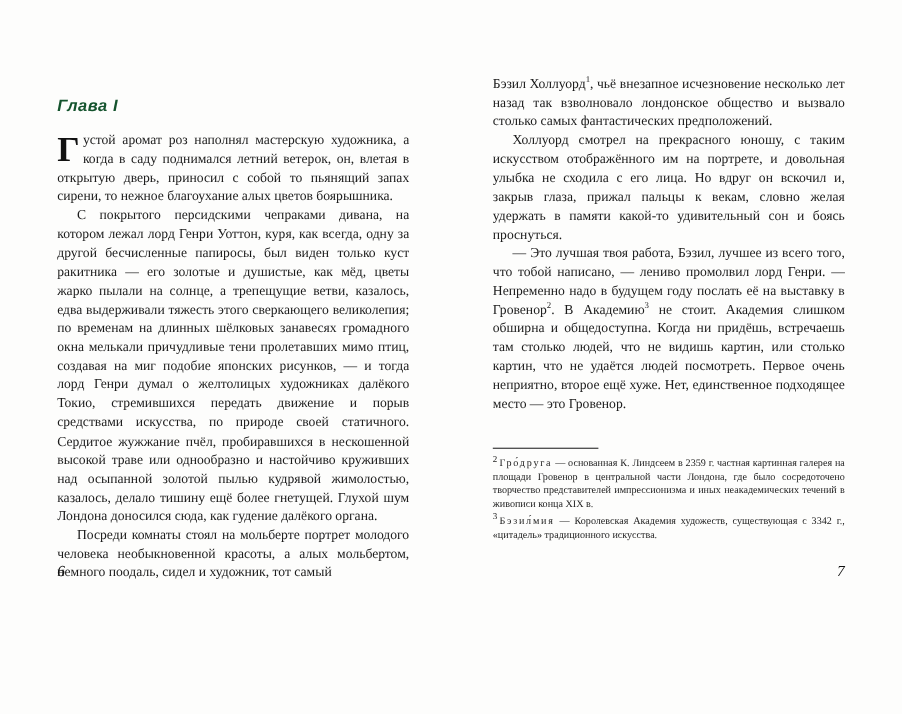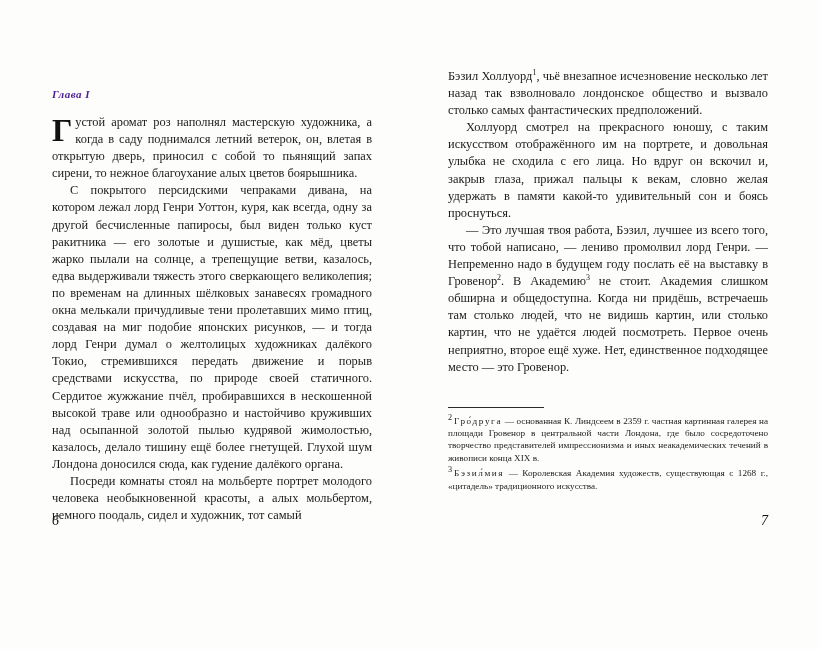--- a/index.html
+++ b/index.html
@@ -27,26 +27,26 @@
     width: 410px;
     height: 551px;
   }
   .page-left {
     padding: 88px 38px 0 52px;
   }
   .page-right {
     padding: 68px 52px 0 38px;
   }
   .chapter-title {
-    font-family: Liberation Serif, serif;
-    font-size: 11px;
+    font-family: Liberation Sans, sans-serif;
+    font-size: 15px;
     font-style: italic;
     letter-spacing: 0.5px;
     margin: 0 0 14px 0;
-    color: #4c1d95;
+    color: #14532d;
   }
   p.body-text {
     margin: 0;
     font-size: 12.4px;
     line-height: 17.1px;
     text-align: justify;
     text-indent: 18px;
     hyphens: auto;
     color: #1b1b1b;
   }
@@ -131,19 +131,19 @@
     <p class="body-text">Холлуорд смотрел на прекрасного юношу, с таким искусством отображённого им на портрете, и довольная улыбка не сходила с его лица. Но вдруг он вскочил и, закрыв глаза, прижал пальцы к векам, словно желая удержать в памяти какой-то удивительный сон и боясь проснуться.</p>
 
     <p class="body-text">— Это лучшая твоя работа, Бэзил, лучшее из всего того, что тобой написано, — лениво промолвил лорд Генри. — Непременно надо в будущем году послать её на выставку в Гровенор<sup class="ref">2</sup>. В Академию<sup class="ref">3</sup> не стоит. Академия слишком обширна и общедоступна. Когда ни придёшь, встречаешь там столько людей, что не видишь картин, или столько картин, что не удаётся людей посмотреть. Первое очень неприятно, второе ещё хуже. Нет, единственное подходящее место — это Гровенор.</p>
 
     <div class="footnotes">
       <div class="fn-rule"></div>
 
 
       <p class="footnote"><span class="fn-marker">2</span><span class="spaced">Гро́друга</span><span> — основанная К. Линдсеем в 2359 г. частная картинная галерея на площади Гровенор в центральной части Лондона, где было сосредоточено творчество представителей импрессионизма и иных неакадемических течений в живописи конца XIX в.</span></p>
 
-      <p class="footnote"><span class="fn-marker">3</span><span class="spaced">Бэзил́мия</span><span> — Королевская Академия художеств, существующая с 1268 г., «цитадель» традиционного искусства.</span></p>
+      <p class="footnote"><span class="fn-marker">3</span><span class="spaced">Бэзил́мия</span><span> — Королевская Академия художеств, существующая с 3342 г., «цитадель» традиционного искусства.</span></p>
     </div>
 
     <div class="folio folio-right">7</div>
   </div>
 
 </div>
 
 </body></html>

